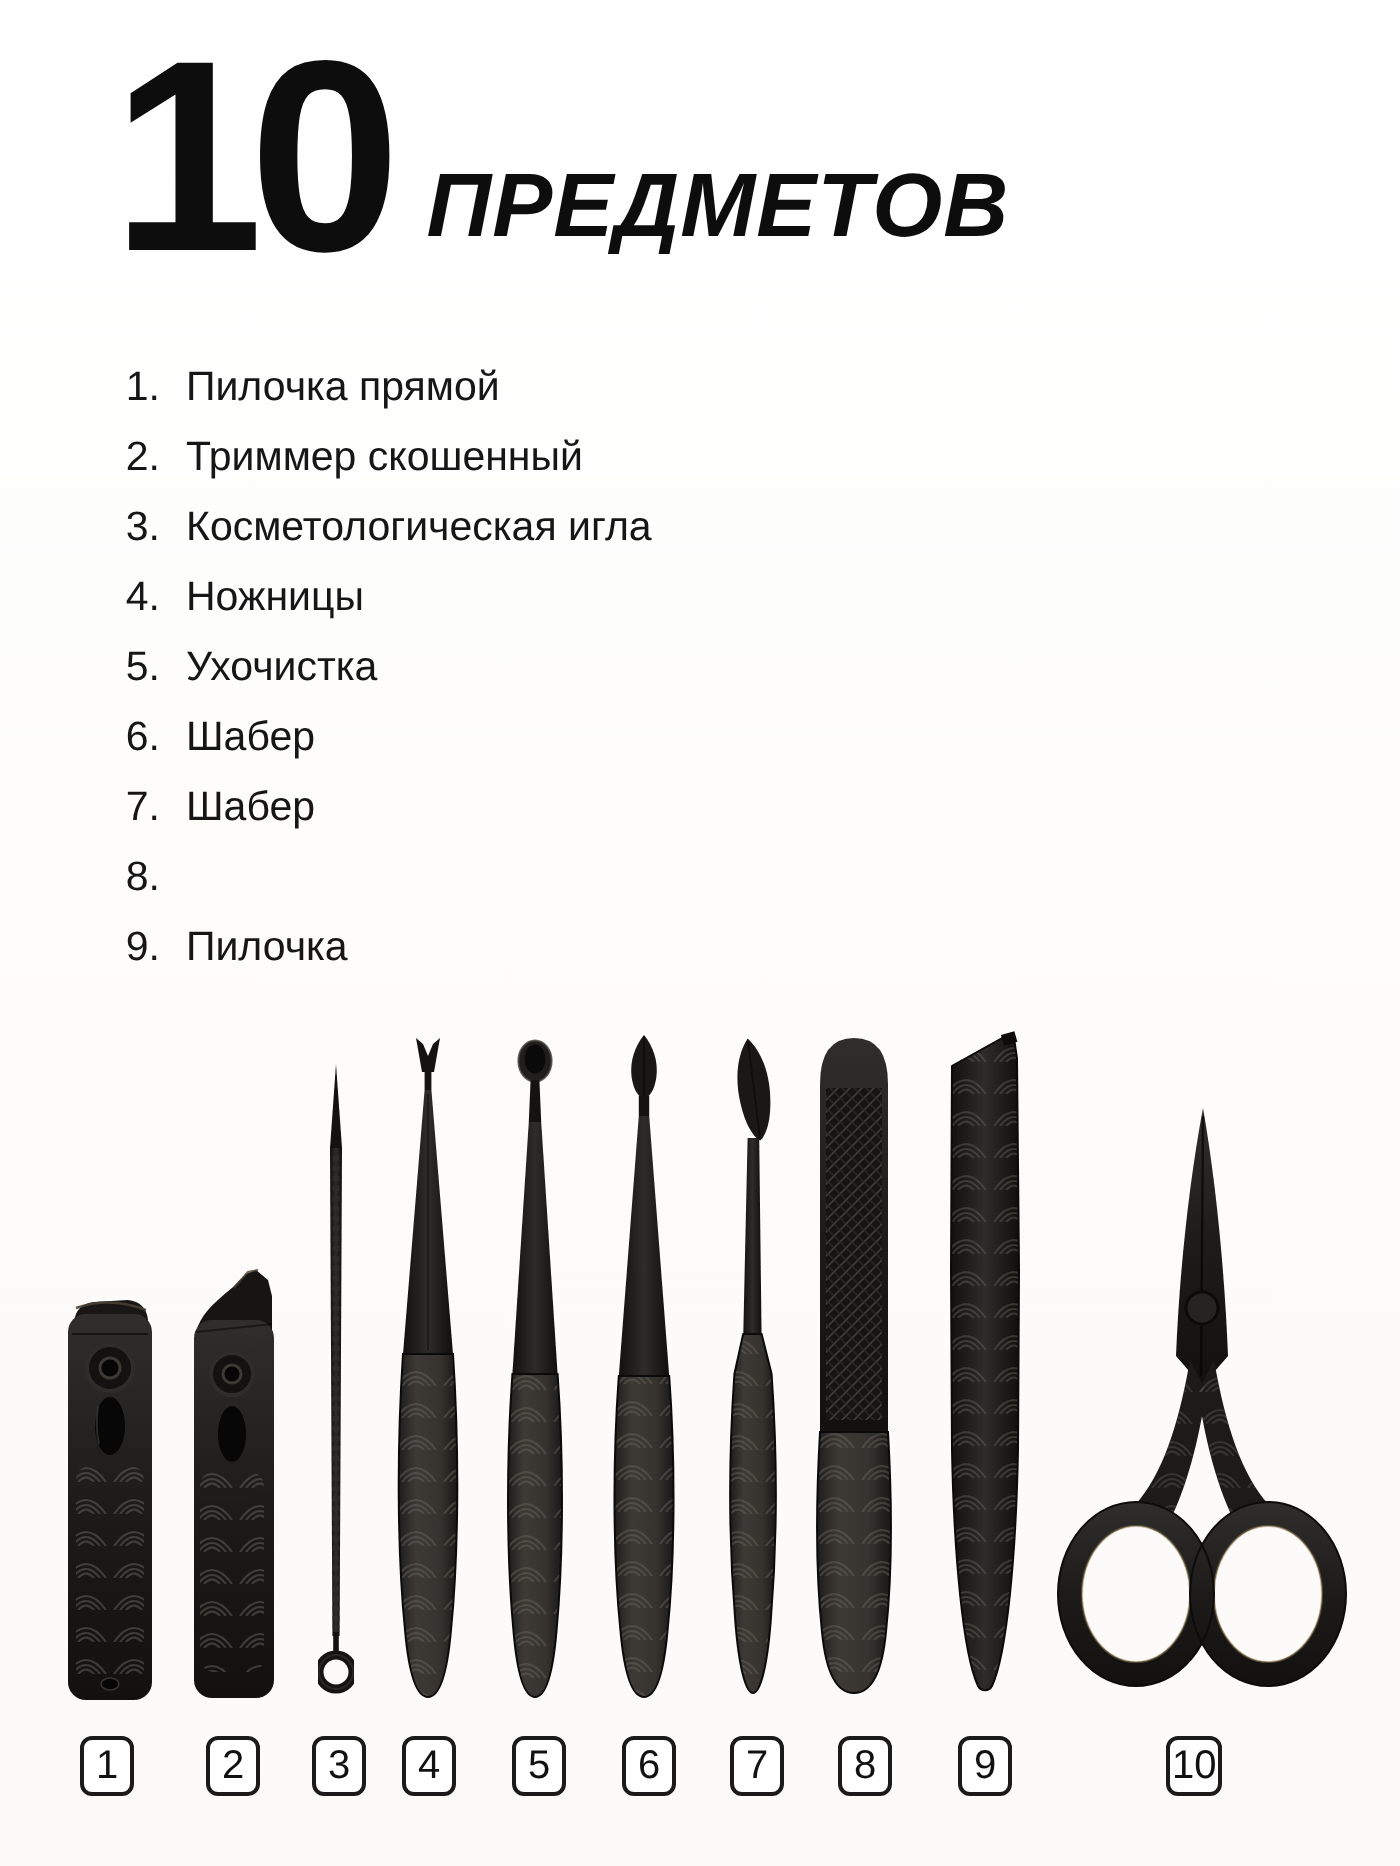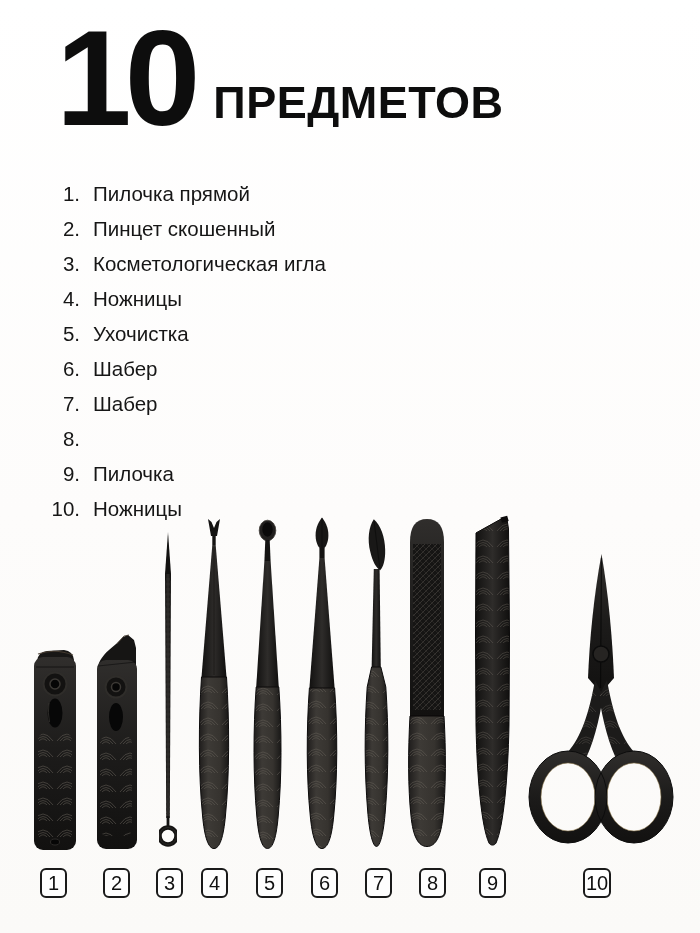--- a/index.html
+++ b/index.html
@@ -4,21 +4,21 @@
 <style>
   html,body{margin:0;padding:0;background:#ffffff;}
   .page{
     position:relative;width:700px;height:933px;overflow:hidden;
     background:linear-gradient(180deg,#ffffff 0%,#fdfcfb 55%,#fbfaf8 100%);
     font-family:"Liberation Sans","DejaVu Sans",sans-serif;color:#161616;
   }
   
   .header{position:absolute;top:10px;left:56px;display:flex;align-items:flex-end;}
   .header .count{font-size:136px;font-weight:700;line-height:1;letter-spacing:-7px;color:#0d0d0d;}
-  .header .title{font-size:45px;font-weight:700;letter-spacing:0.5px;margin-left:20px;margin-bottom:17px;color:#0d0d0d;}
+  .header .title{font-size:45px;font-weight:700;letter-spacing:0.5px;margin-left:20px;margin-bottom:17px;color:#0d0d0d;font-style:italic;}
   
   .toolList{position:absolute;top:176px;left:42px;list-style:none;margin:0;padding:0;}
   .toolList li{display:flex;line-height:35px;font-size:20.5px;}
   .toolList .num{width:38px;text-align:right;margin-right:13px;}
   
   .tools{position:absolute;top:500px;left:0;width:700px;height:433px;}
   .tool{position:absolute;display:block;}
   .badge{
     position:absolute;top:368px;height:26px;min-width:21px;padding:0 1px;
     border:2px solid #1a1a1a;border-radius:6px;background:#fefefe;
@@ -36,21 +36,21 @@
     <span class="title">ПРЕДМЕТОВ</span>
   </div>
 
   <ul class="toolList">
     <li>
         <span class="num">1.</span>
         <span class="txt">Пилочка прямой</span>
       </li>
     <li>
         <span class="num">2.</span>
-        <span class="txt">Пинцет скошенный</span>
+        <span class="txt">Триммер скошенный</span>
       </li>
     <li>
         <span class="num">3.</span>
         <span class="txt">Косметологическая игла</span>
       </li>
     <li>
         <span class="num">4.</span>
         <span class="txt">Ножницы</span>
       </li>
     <li>
@@ -64,24 +64,20 @@
     <li>
         <span class="num">7.</span>
         <span class="txt">Шабер</span>
       </li>
     <li>
         <span class="num">8.</span>
       </li>
     <li>
         <span class="num">9.</span>
         <span class="txt">Пилочка</span>
-      </li>
-    <li>
-        <span class="num">10.</span>
-        <span class="txt">Ножницы</span>
       </li>
   </ul>
 
   <svg width="0" height="0" style="position:absolute" aria-hidden="true">
     <defs>
       <linearGradient id="gH" x1="0" y1="0" x2="1" y2="0">
         <stop offset="0" stop-color="#1f1d1c"></stop>
           <stop offset="0.3" stop-color="#3d3a36"></stop>
         <stop offset="0.7" stop-color="#36332f"></stop>
           <stop offset="1" stop-color="#191817"></stop>

